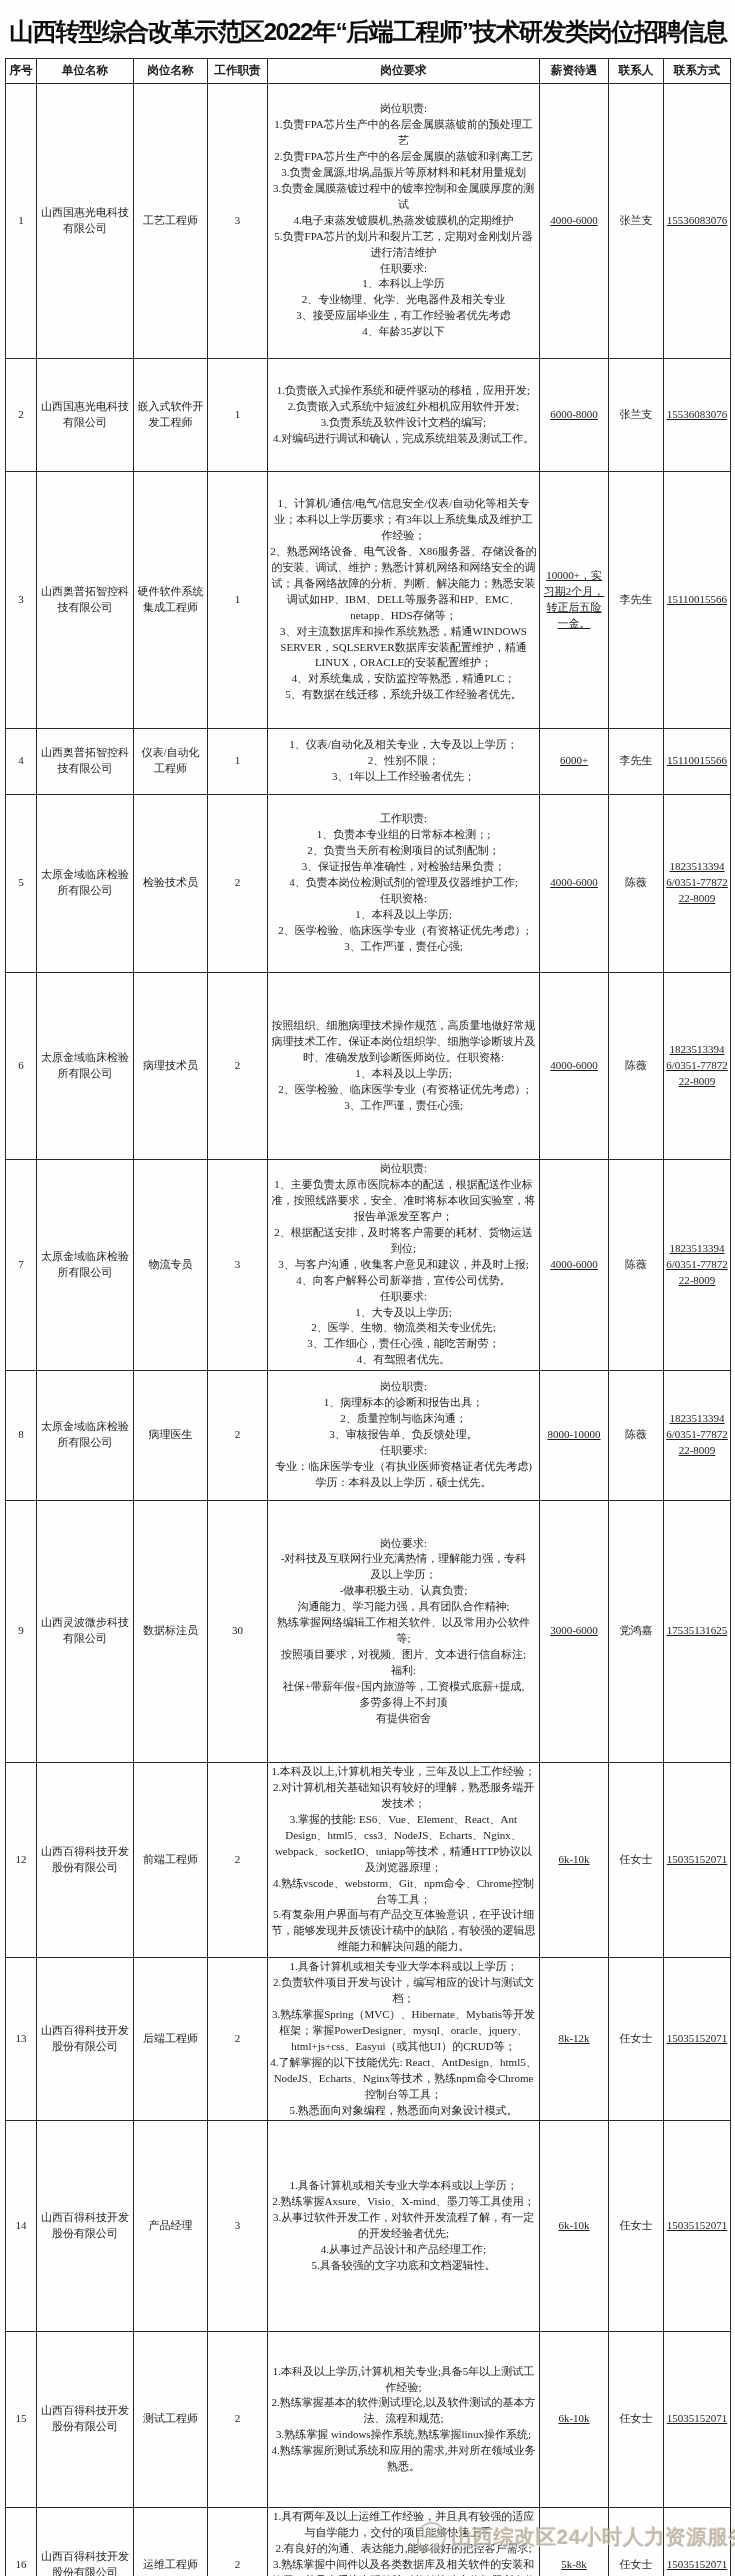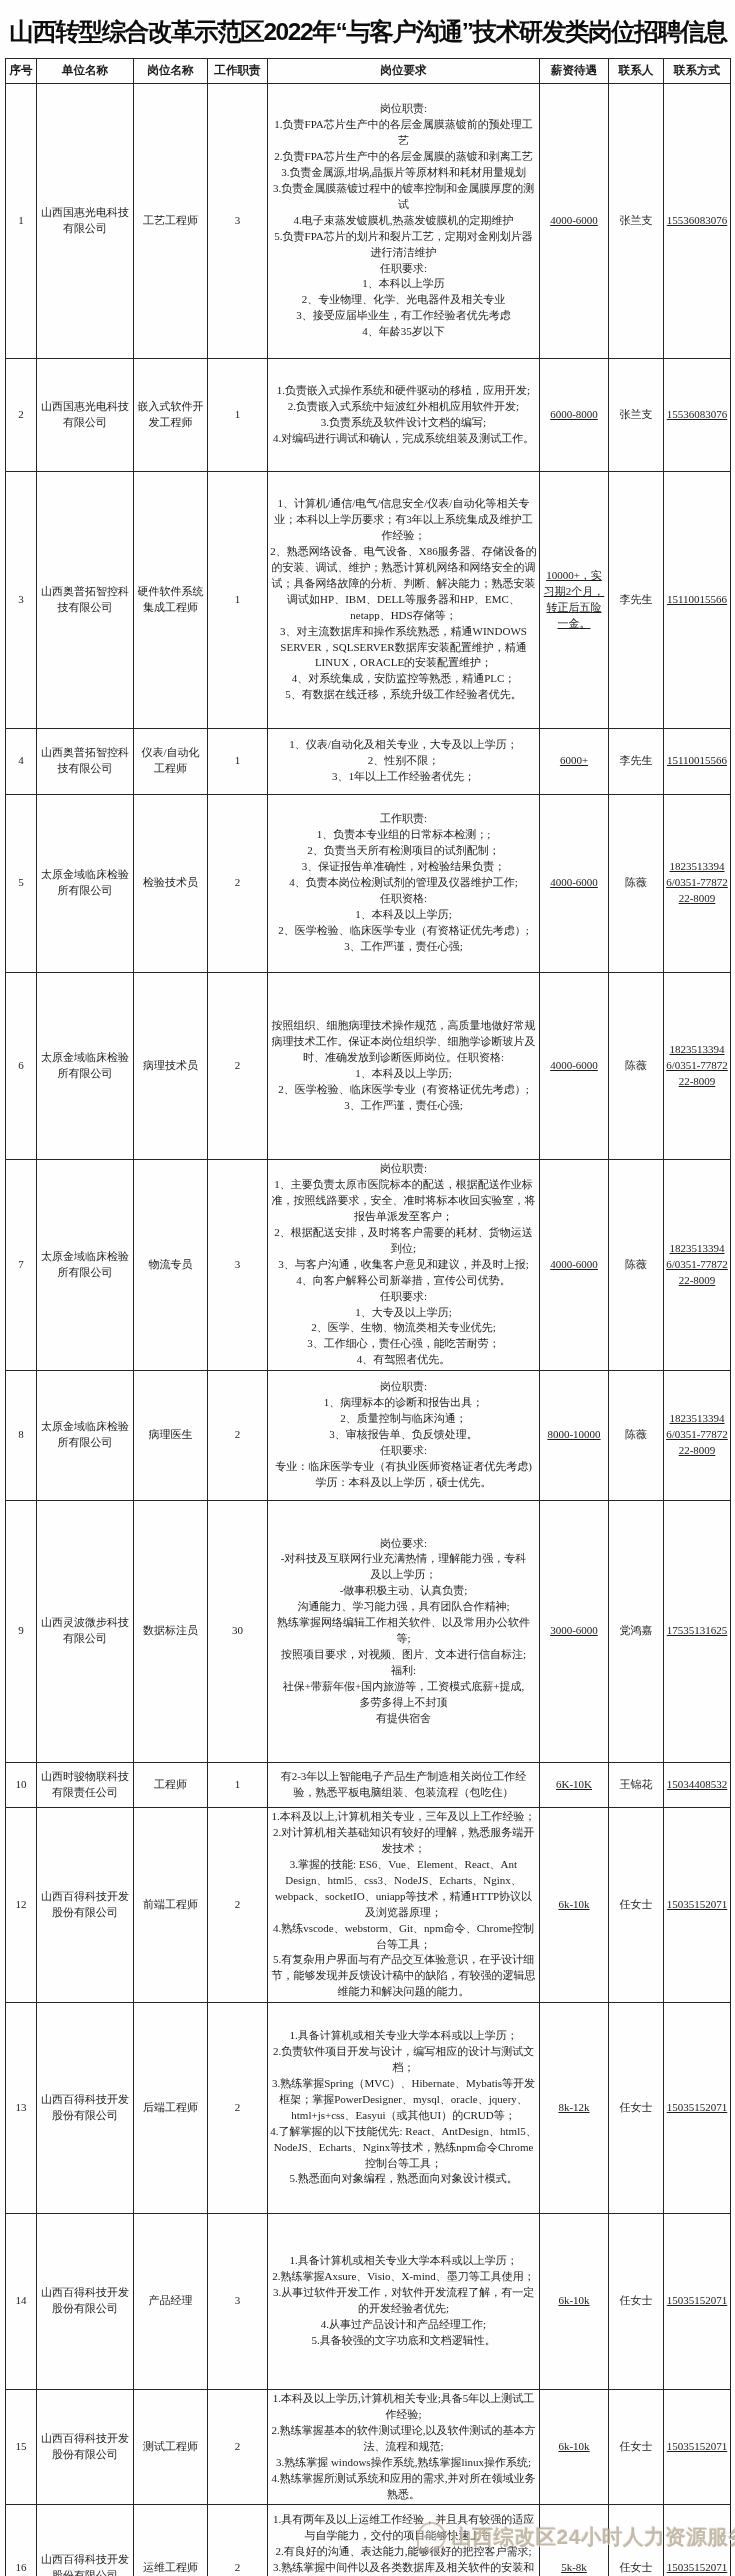--- a/index.html
+++ b/index.html
@@ -100,21 +100,21 @@
     color: rgba(178,162,138,0.85);
     text-shadow: 0.7px 0.7px 0 rgba(255,255,255,0.95), -0.7px -0.7px 0 rgba(120,110,95,0.25);
     white-space: nowrap;
   }
 </style>
 </head>
 <body>
 
 <div class="page">
 
-  <div class="title">山西转型综合改革示范区2022年“与客户沟通”技术研发类岗位招聘信息</div>
+  <div class="title">山西转型综合改革示范区2022年“后端工程师”技术研发类岗位招聘信息</div>
 
   <table class="job-table">
     <colgroup>
       <col style="width:31px">
         <col style="width:97px">
         <col style="width:74px">
         <col style="width:60px">
       <col style="width:272px">
         <col style="width:69px">
         <col style="width:55px">
@@ -273,30 +273,20 @@
 按照项目要求，对视频、图片、文本进行信自标注;
 福利:
 社保+带薪年假+国内旅游等，工资模式底薪+提成,
 多劳多得上不封顶
 有提供宿舍</td>
     <td class="salary">3000-6000</td>
     <td>党鸿嘉</td>
     <td class="phone">17535131625</td>
   </tr>
         <tr>
-    <td>10</td>
-    <td>山西时骏物联科技有限责任公司</td>
-    <td>工程师</td>
-    <td>1</td>
-    <td class="req">有2-3年以上智能电子产品生产制造相关岗位工作经验，熟悉平板电脑组装、包装流程（包吃住）</td>
-    <td class="salary">6K-10K</td>
-    <td>王锦花</td>
-    <td class="phone">15034408532</td>
-  </tr>
-        <tr>
     <td>12</td>
     <td>山西百得科技开发股份有限公司</td>
     <td>前端工程师</td>
     <td>2</td>
     <td class="req">1.本科及以上,计算机相关专业，三年及以上工作经验；
 2.对计算机相关基础知识有较好的理解，熟悉服务端开发技术；
 3.掌握的技能: ES6、Vue、Element、React、Ant Design、html5、css3、NodeJS、Echarts、Nginx、webpack、socketIO、uniapp等技术，精通HTTP协议以及浏览器原理；
 4.熟练vscode、webstorm、Git、npm命令、Chrome控制台等工具；
 5.有复杂用户界面与有产品交互体验意识，在乎设计细节，能够发现并反馈设计稿中的缺陷，有较强的逻辑思维能力和解决问题的能力。</td>
     <td class="salary">6k-10k</td>

